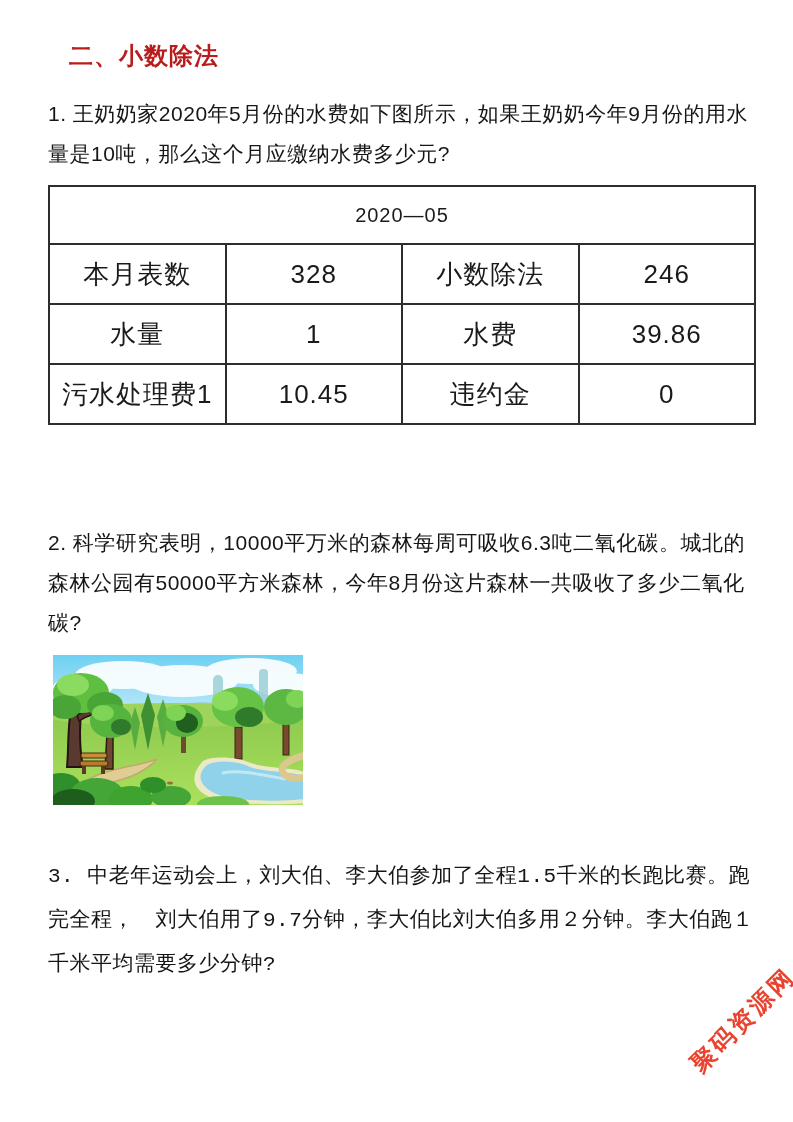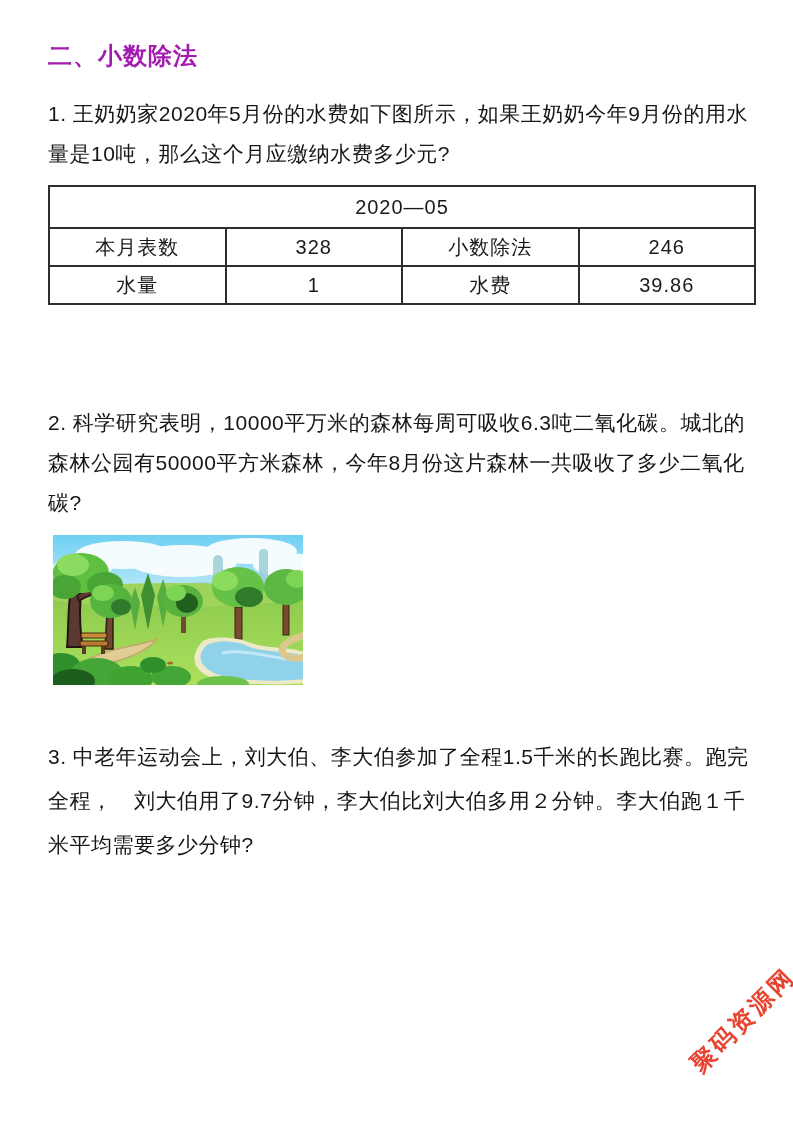--- a/index.html
+++ b/index.html
@@ -35,74 +35,80 @@
   table.bill {
     width: 708px;
     border-collapse: collapse;
     table-layout: fixed;
     margin-bottom: 98px;
   }
   table.bill td {
     border: 2px solid #2d2d2d;
     text-align: center;
     vertical-align: middle;
-    font-size: 20px;
+    font-size: 26px;
     color: #1a1a1a;
-    height: 38px;
+    height: 60px;
     letter-spacing: 1px;
   }
   table.bill td.caption-cell {
-    height: 42px;
+    height: 58px;
     font-size: 20px;
   }
   .park-figure {
     display: block;
     margin: 12px 0 0 5px;
     width: 250px;
     height: 150px;
   }
-  .problem-3 { margin-top: 50px; line-height: 44px; }
+  .problem-3 { margin-top: 50px; line-height: 44px; font-family: Liberation Mono, monospace; }
   .watermark {
     position: absolute;
     left: 668px;
     top: 1004px;
     width: 150px;
     text-align: center;
     transform: rotate(-45deg);
     font-size: 24px;
     font-weight: bold;
     letter-spacing: 3px;
     opacity: 0.92;
   }
 </style>
 </head>
 <body>
 
 <div class="page">
 
-  <div class="section-title" style="color: #a21caf;">二、小数除法</div>
+  <div class="section-title" style="color: #b91c1c; margin-left: 21px;">二、小数除法</div>
 
   <div class="problem problem-1">1. 王奶奶家2020年5月份的水费如下图所示，如果王奶奶今年9月份的用水量是10吨，那么这个月应缴纳水费多少元?</div>
 
   <table class="bill">
     <tbody>
       <tr>
         <td colspan="4" class="caption-cell">2020—05</td>
       </tr>
       <tr>
         <td>本月表数</td>
         <td>328</td>
         <td>小数除法</td>
         <td>246</td>
       </tr>
       <tr>
         <td>水量</td>
         <td>1</td>
         <td>水费</td>
         <td>39.86</td>
+      </tr>
+      <tr>
+        <td>污水处理费1</td>
+        <td>10.45</td>
+        <td>违约金</td>
+        <td>0</td>
       </tr>
     </tbody>
   </table>
 
   <div class="problem problem-2">2. 科学研究表明，10000平万米的森林每周可吸收6.3吨二氧化碳。城北的森林公园有50000平方米森林，今年8月份这片森林一共吸收了多少二氧化碳?</div>
 
   <svg class="park-figure" viewBox="0 0 250 150" xmlns="http://www.w3.org/2000/svg">
     <defs>
       <linearGradient id="sky" x1="0" y1="0" x2="0" y2="1">
         <stop offset="0" stop-color="#6fd0f2"></stop>

